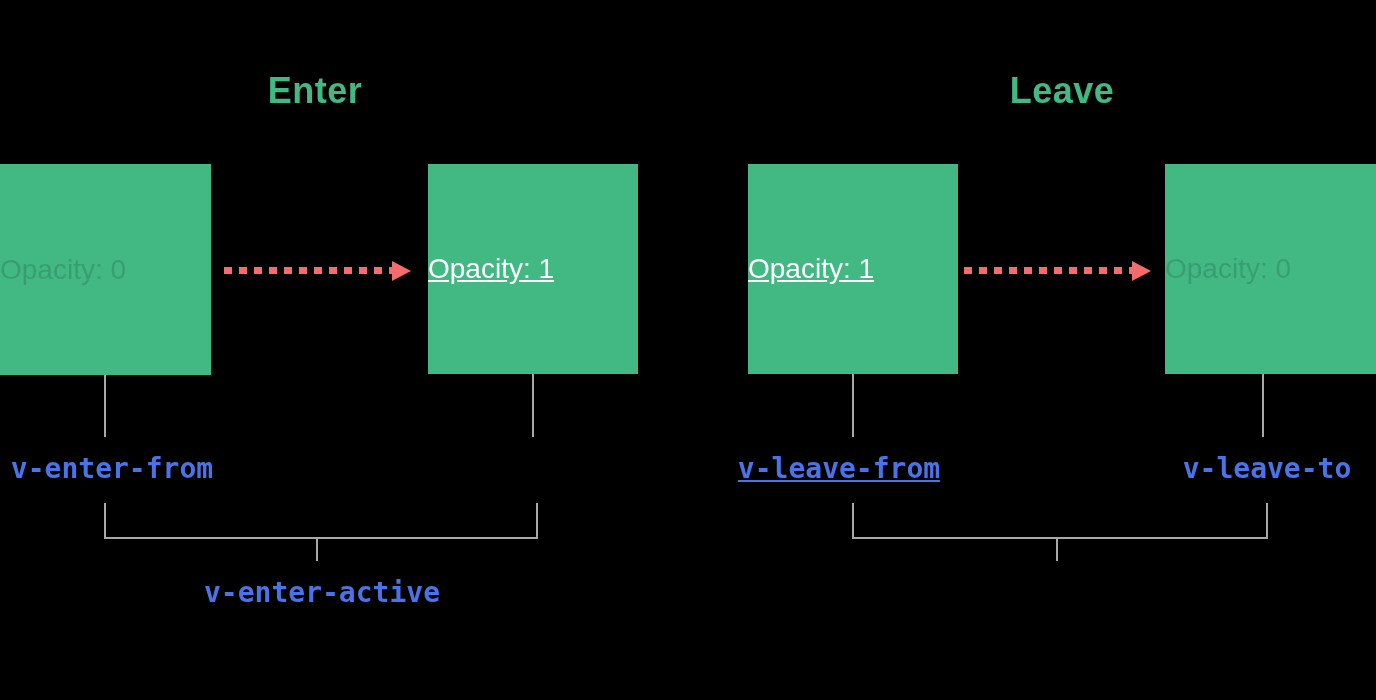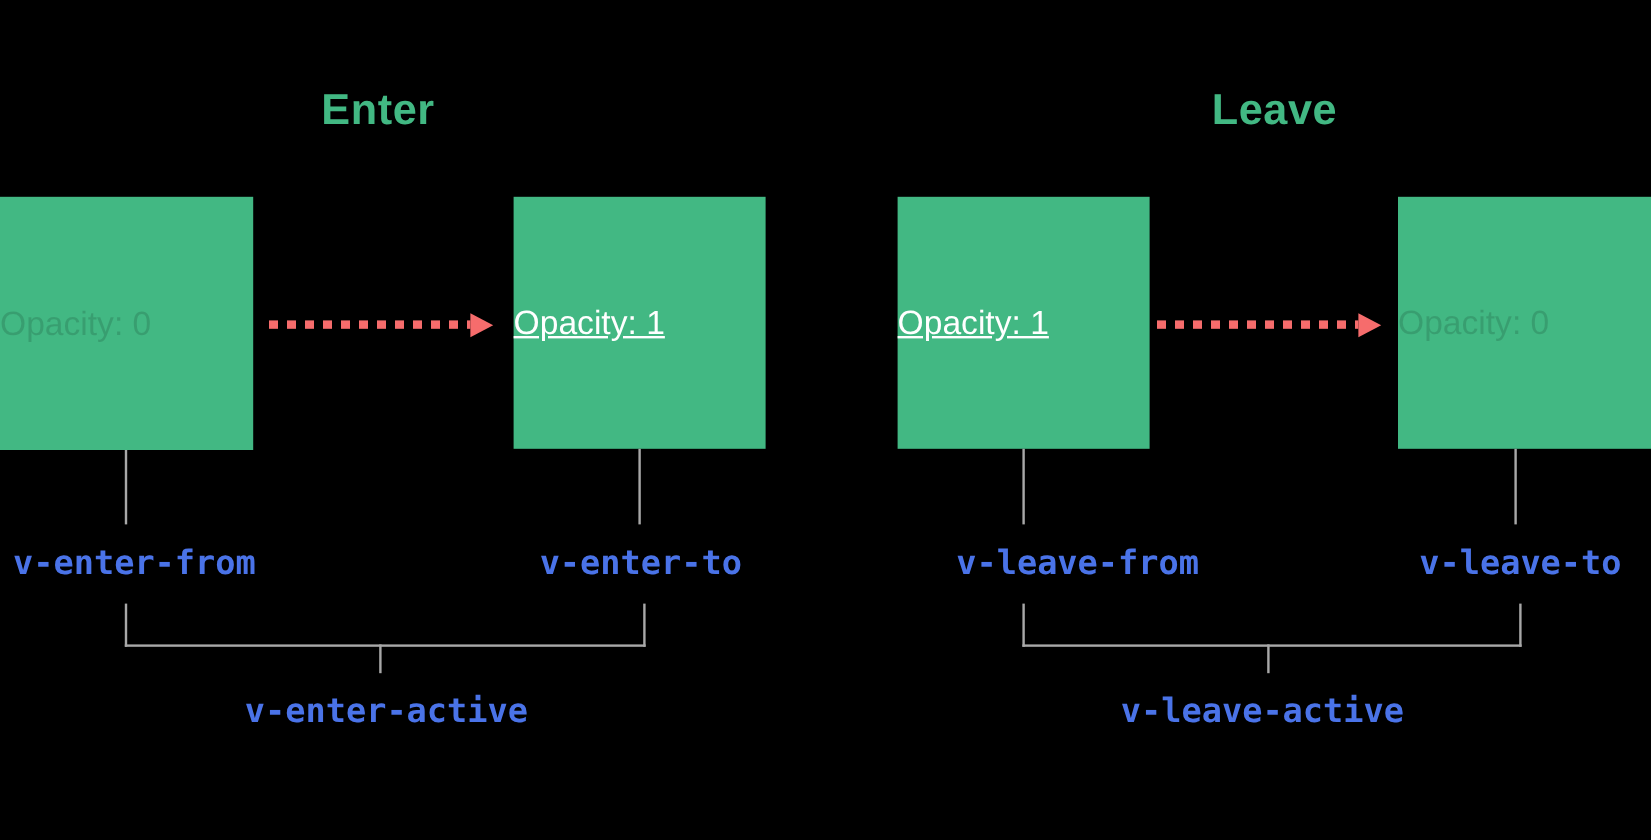--- a/index.html
+++ b/index.html
@@ -92,21 +92,21 @@
   .lbl-enter-active { left: 172px; top: 576px; }
 
   
   .title-leave   { left: 912px;  top: 70px;  }
   .box3          { left: 748px;  top: 164px; width: 210px; height: 210px; }
   .box4          { left: 1165px; top: 164px; width: 211px; height: 210px; }
   .arrow2-line   { left: 964px;  top: 267px; width: 168px; }
   .arrow2-head   { left: 1132px; top: 261px; }
   .vline3        { left: 852px;  top: 374px; height: 63px; }
   .vline4        { left: 1262px; top: 374px; height: 63px; }
-  .lbl-leave-from   { left: 748px;  top: 452px; }
+  .lbl-leave-from   { left: 689px;  top: 452px; text-decoration: underline; }
   .lbl-leave-to     { left: 1117px; top: 452px; }
   .bracket2      { left: 852px;  top: 503px; width: 412px; }
   .tick2         { left: 1056px; top: 537px; }
   .lbl-leave-active { left: 902px; top: 576px; }
 </style>
 </head>
 <body>
 
 <div id="canvas">
 
@@ -120,21 +120,20 @@
   <div class="abs arrow-head arrow1-head"></div>
 
   <div class="abs green-box box2">
     <span class="box-label bright">Opacity: 1</span>
   </div>
 
   <div class="abs vline vline1"></div>
   <div class="abs vline vline2"></div>
 
   <div class="abs class-label lbl-enter-from">v-enter-from</div>
-  <div class="abs class-label lbl-enter-to">v-enter-to</div>
 
   <div class="abs bracket bracket1"></div>
   <div class="abs tick tick1"></div>
 
   <div class="abs section-title title-leave">Leave</div>
 
   <div class="abs class-label lbl-enter-active">v-enter-active</div>
 
   <div class="abs green-box box3">
     <span class="box-label bright">Opacity: 1</span>
@@ -149,15 +148,14 @@
 
   <div class="abs vline vline3"></div>
   <div class="abs vline vline4"></div>
 
   <div class="abs class-label lbl-leave-from">v-leave-from</div>
   <div class="abs class-label lbl-leave-to">v-leave-to</div>
 
   <div class="abs bracket bracket2"></div>
   <div class="abs tick tick2"></div>
 
-  <div class="abs class-label lbl-leave-active">v-leave-active</div>
 
 </div>
 
 </body></html>

